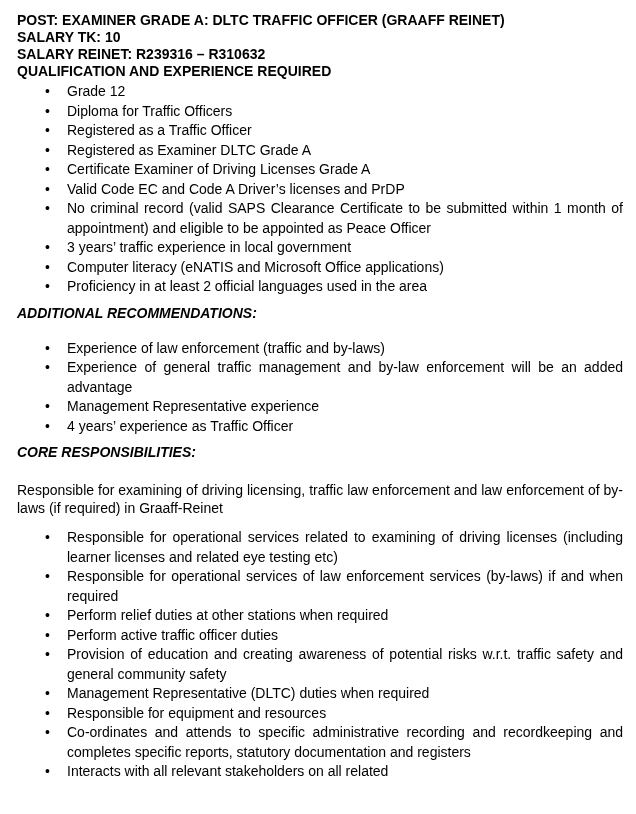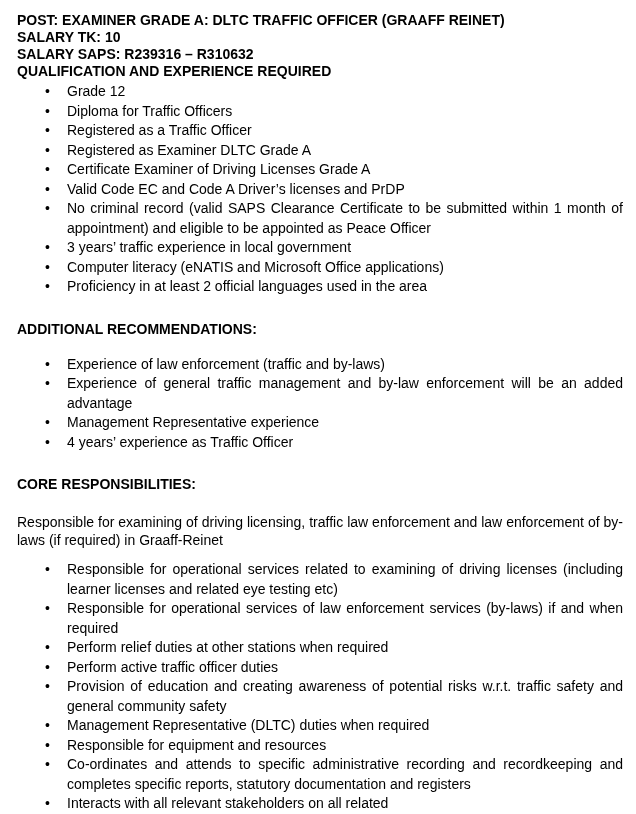--- a/index.html
+++ b/index.html
@@ -39,40 +39,41 @@
   .bullets li::before {
     content: "\2022";
     position: absolute;
     left: 28px;
     top: 0;
   }
   .bullets.qual { margin-top: 2px; }
   .section-heading {
     font-weight: bold;
     line-height: 17px;
-    margin-top: 24px;
+    margin-top: 8px;
+    font-style: italic;
   }
   .bullets.addl { margin-top: 17px; }
   .intro {
     font-weight: normal;
     line-height: 18px;
     text-align: justify;
     margin: 20px 0 0 0;
   }
   .bullets.core { margin-top: 11px; }
 </style>
 </head>
 <body>
 
 <div class="page">
 
   <div class="doc-header">
     <div class="hline">POST: EXAMINER GRADE A: DLTC TRAFFIC OFFICER (GRAAFF REINET)</div>
     <div class="hline">SALARY TK: 10</div>
-    <div class="hline">SALARY SAPS: R239316 – R310632</div>
+    <div class="hline">SALARY REINET: R239316 – R310632</div>
     <div class="hline">QUALIFICATION AND EXPERIENCE REQUIRED</div>
   </div>
 
   <ul class="bullets qual">
     <li>Grade 12</li>
     <li>Diploma for Traffic Officers</li>
     <li>Registered as a Traffic Officer</li>
     <li>Registered as Examiner DLTC Grade A</li>
     <li>Certificate Examiner of Driving Licenses Grade A</li>
     <li>Valid Code EC and Code A Driver’s licenses and PrDP</li>

